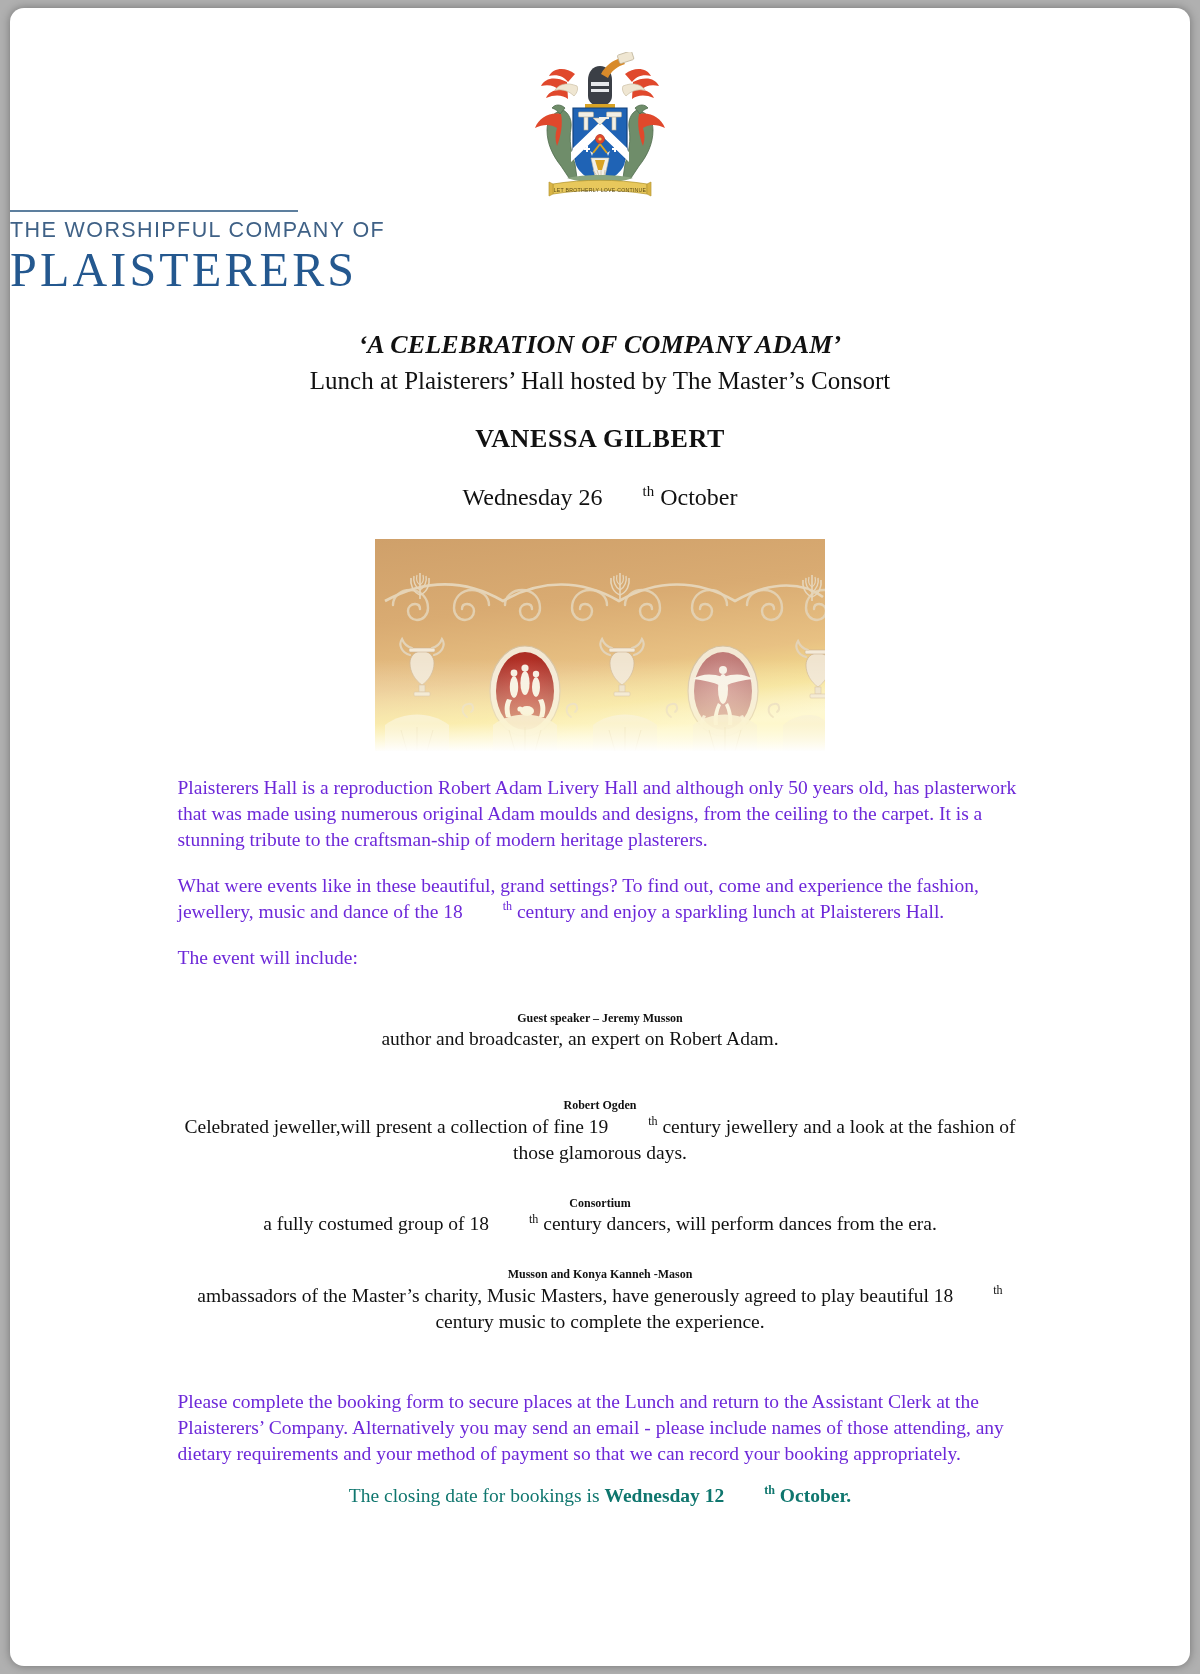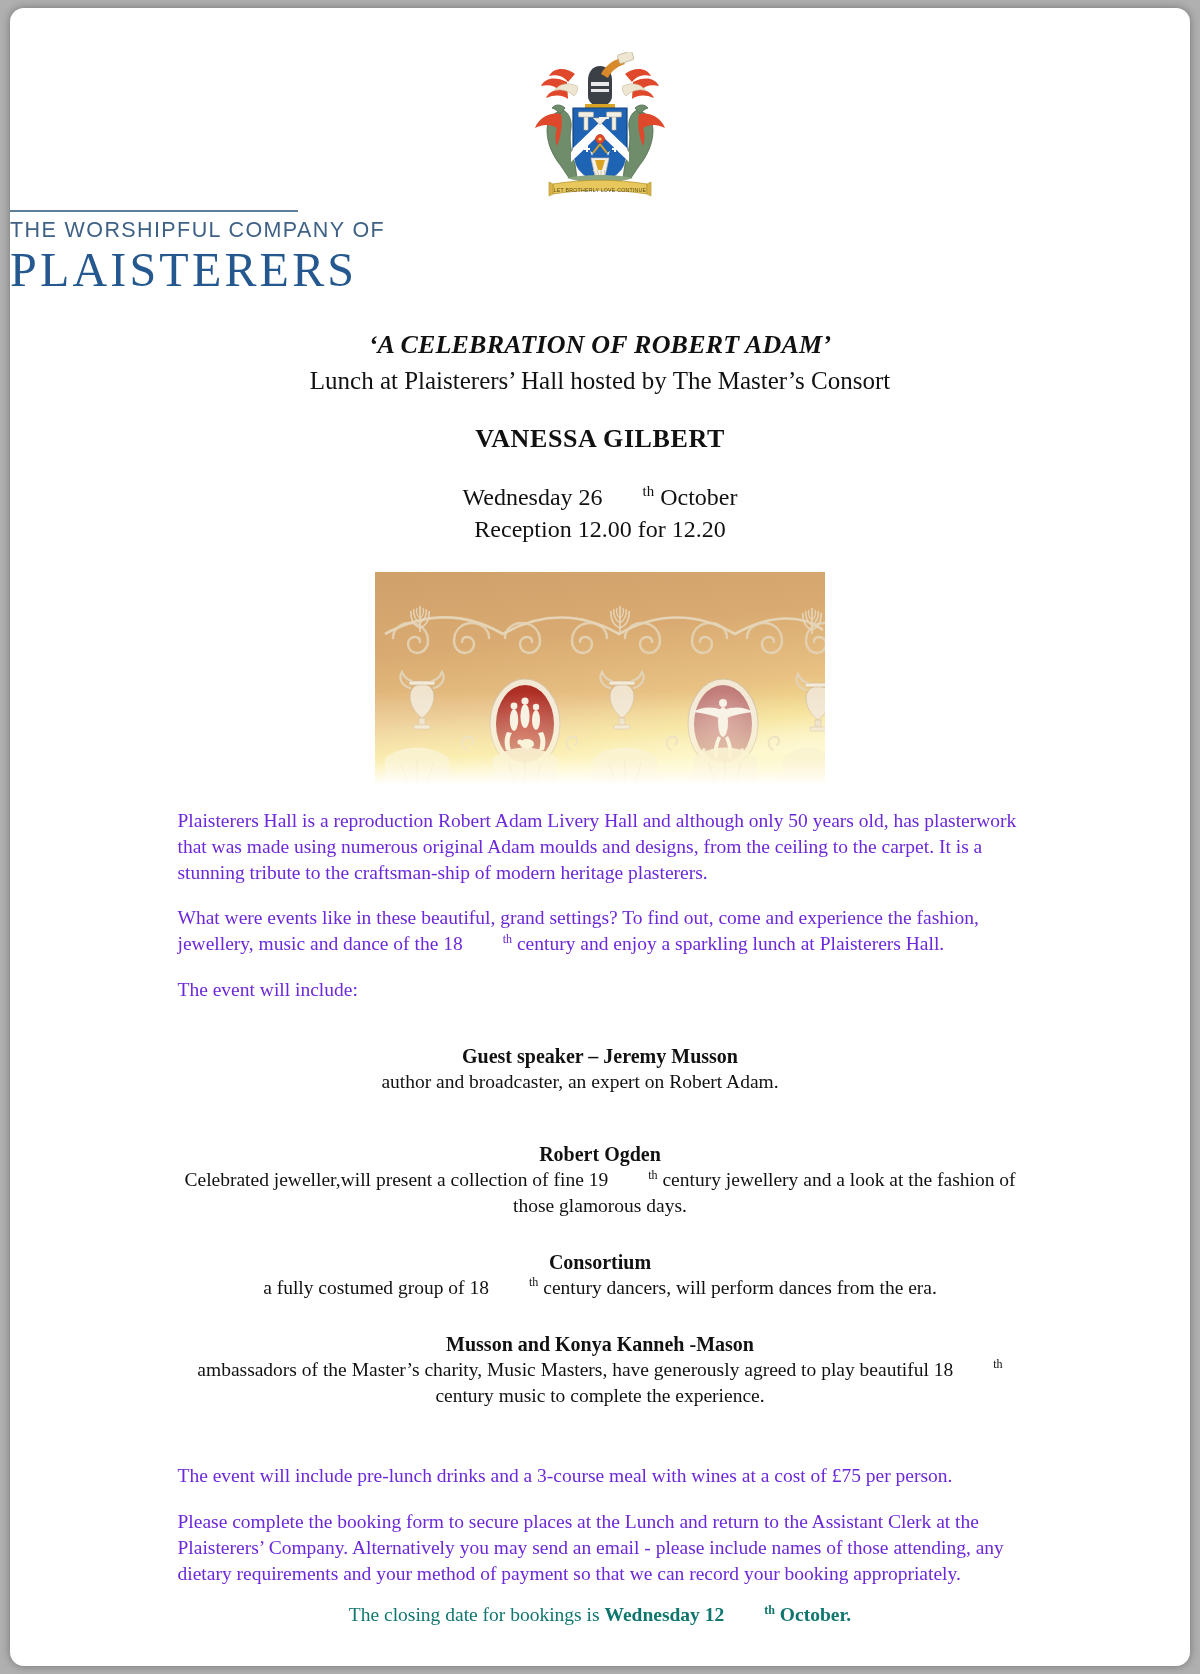--- a/index.html
+++ b/index.html
@@ -141,21 +141,21 @@
     font-size: 19.5px;
     line-height: 1.33;
     color: #6d28d9;
     margin: 0 0 20px 0;
     text-align: left;
   }
   p.para.tight { margin-bottom: 18px; }
 
   .center-block { text-align: center; margin: 0; }
   .cb-name {
-    font-size: 20px;
+    font-size: 12px;
     font-weight: bold;
     color: #111;
     line-height: 1.3;
   }
   .cb-desc {
     font-size: 19.5px;
     color: #111;
     line-height: 1.33;
   }
   .gap-lg { height: 46px; }
@@ -257,31 +257,30 @@
         </svg>
       </div>
 
       <div class="wordmark">
         <div class="wm-rule"></div>
         <div class="wm-top">THE WORSHIPFUL COMPANY OF</div>
         <div class="wm-main">PLAISTERERS</div>
       </div>
 
       <div class="title-block">
-        <div class="doc-title">‘A CELEBRATION OF ROBERT ADAM’</div>
+        <div class="doc-title">‘A CELEBRATION OF COMPANY ADAM’</div>
         <div class="doc-subtitle">Lunch at Plaisterers’ Hall hosted by The Master’s Consort</div>
       </div>
 
       <div class="host-name">VANESSA GILBERT</div>
 
       <div class="datetime">
         <div>
           <span>Wednesday 26</span><sup class="ord">th</sup><span> October</span>
         </div>
-        <div>Reception 12.00 for 12.20</div>
       </div>
 
       <div class="frieze-wrap">
         <svg class="frieze" viewBox="0 0 450 212">
           <defs>
             <linearGradient id="bgGrad" x1="0" y1="0" x2="0.25" y2="1">
               <stop offset="0%" stop-color="#cfa06a"></stop>
               <stop offset="38%" stop-color="#d9ab72"></stop>
               <stop offset="68%" stop-color="#e8c183"></stop>
               <stop offset="86%" stop-color="#f5e08f"></stop>
@@ -429,21 +428,20 @@
 
         <div class="gap-md"></div>
 
         <div class="center-block">
           <div class="cb-name">Musson and Konya Kanneh -Mason</div>
           <div class="cb-desc"><span>ambassadors of the Master’s charity, Music Masters, have generously agreed to play beautiful 18</span><sup class="ord">th</sup><span> century music to complete the experience.</span></div>
         </div>
 
         <div class="gap-xl"></div>
 
-        <p class="para">The event will include pre-lunch drinks and a 3-course meal with wines at a cost of £75 per person.</p>
 
         <p class="para tight">Please complete the booking form to secure places at the Lunch and return to the Assistant Clerk at the Plaisterers’ Company.  Alternatively you may send an  email - please include names of those attending, any dietary requirements and your method of payment so that we can record your booking appropriately.</p>
 
         <div class="closing"><span>The closing date for bookings is </span><b><span>Wednesday 12</span><sup class="ord">th</sup><span> October.</span></b></div>
 
       </div>
     </div>
   </div>
 </div>
 

